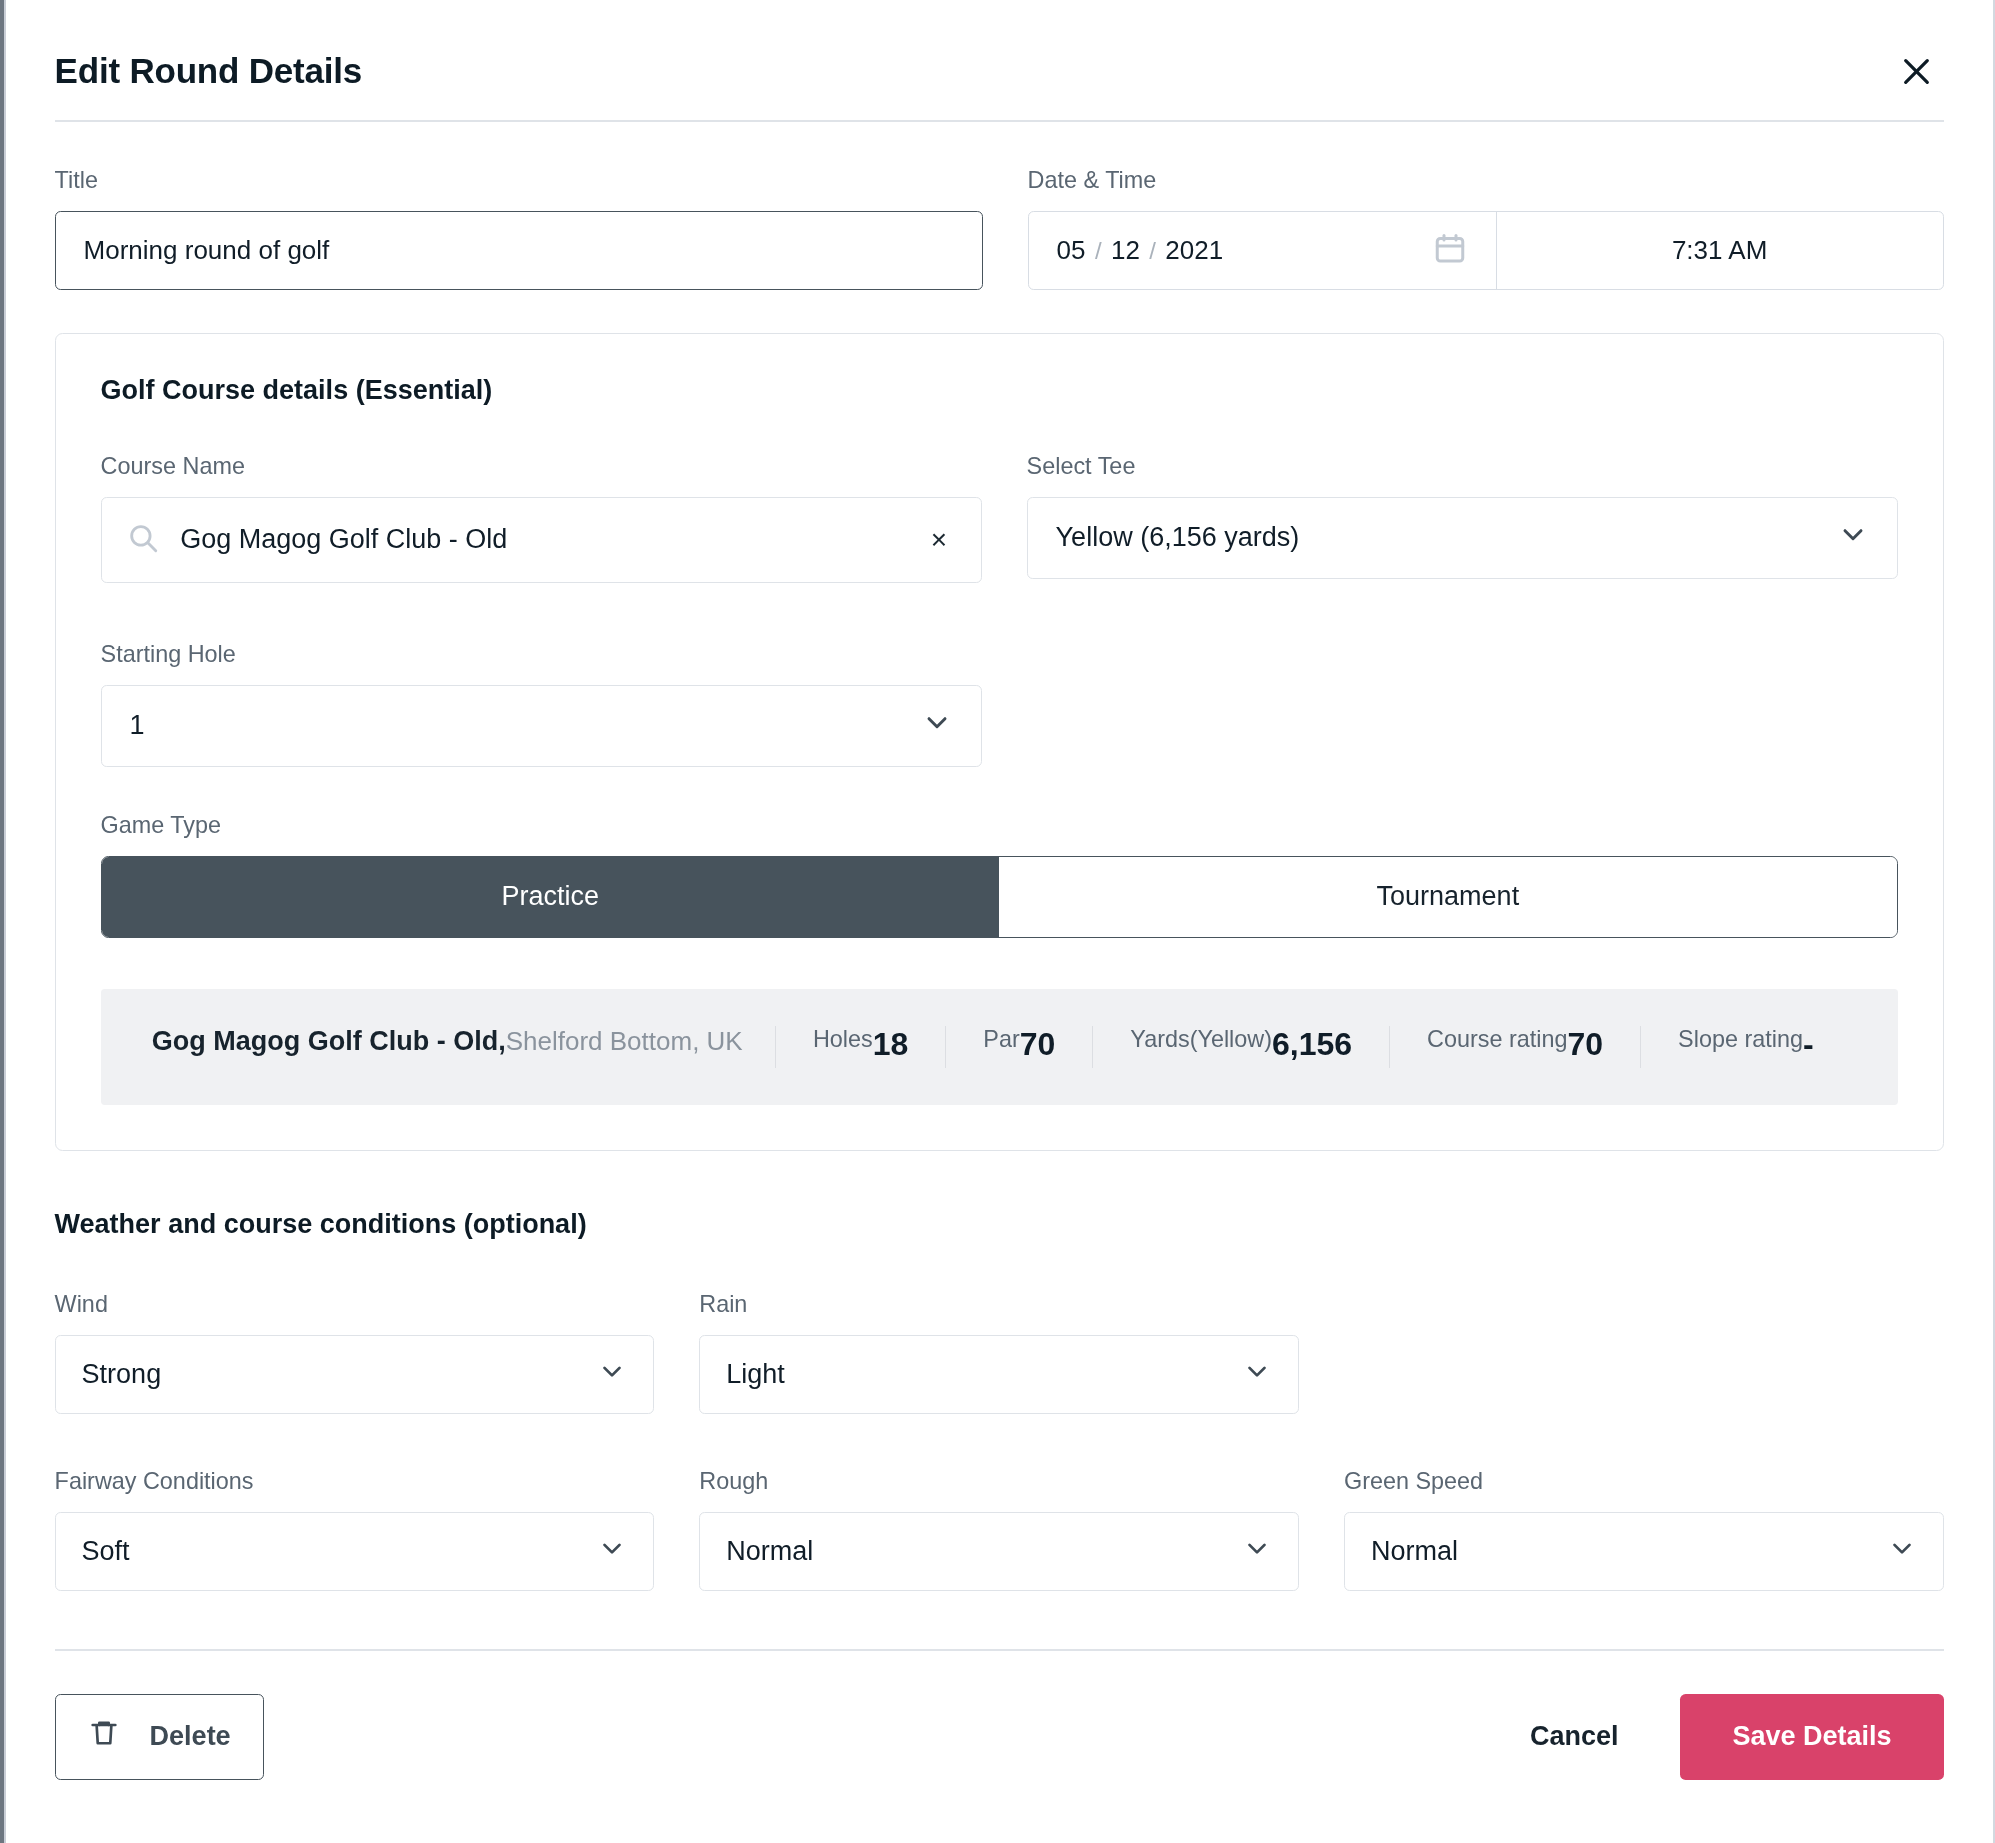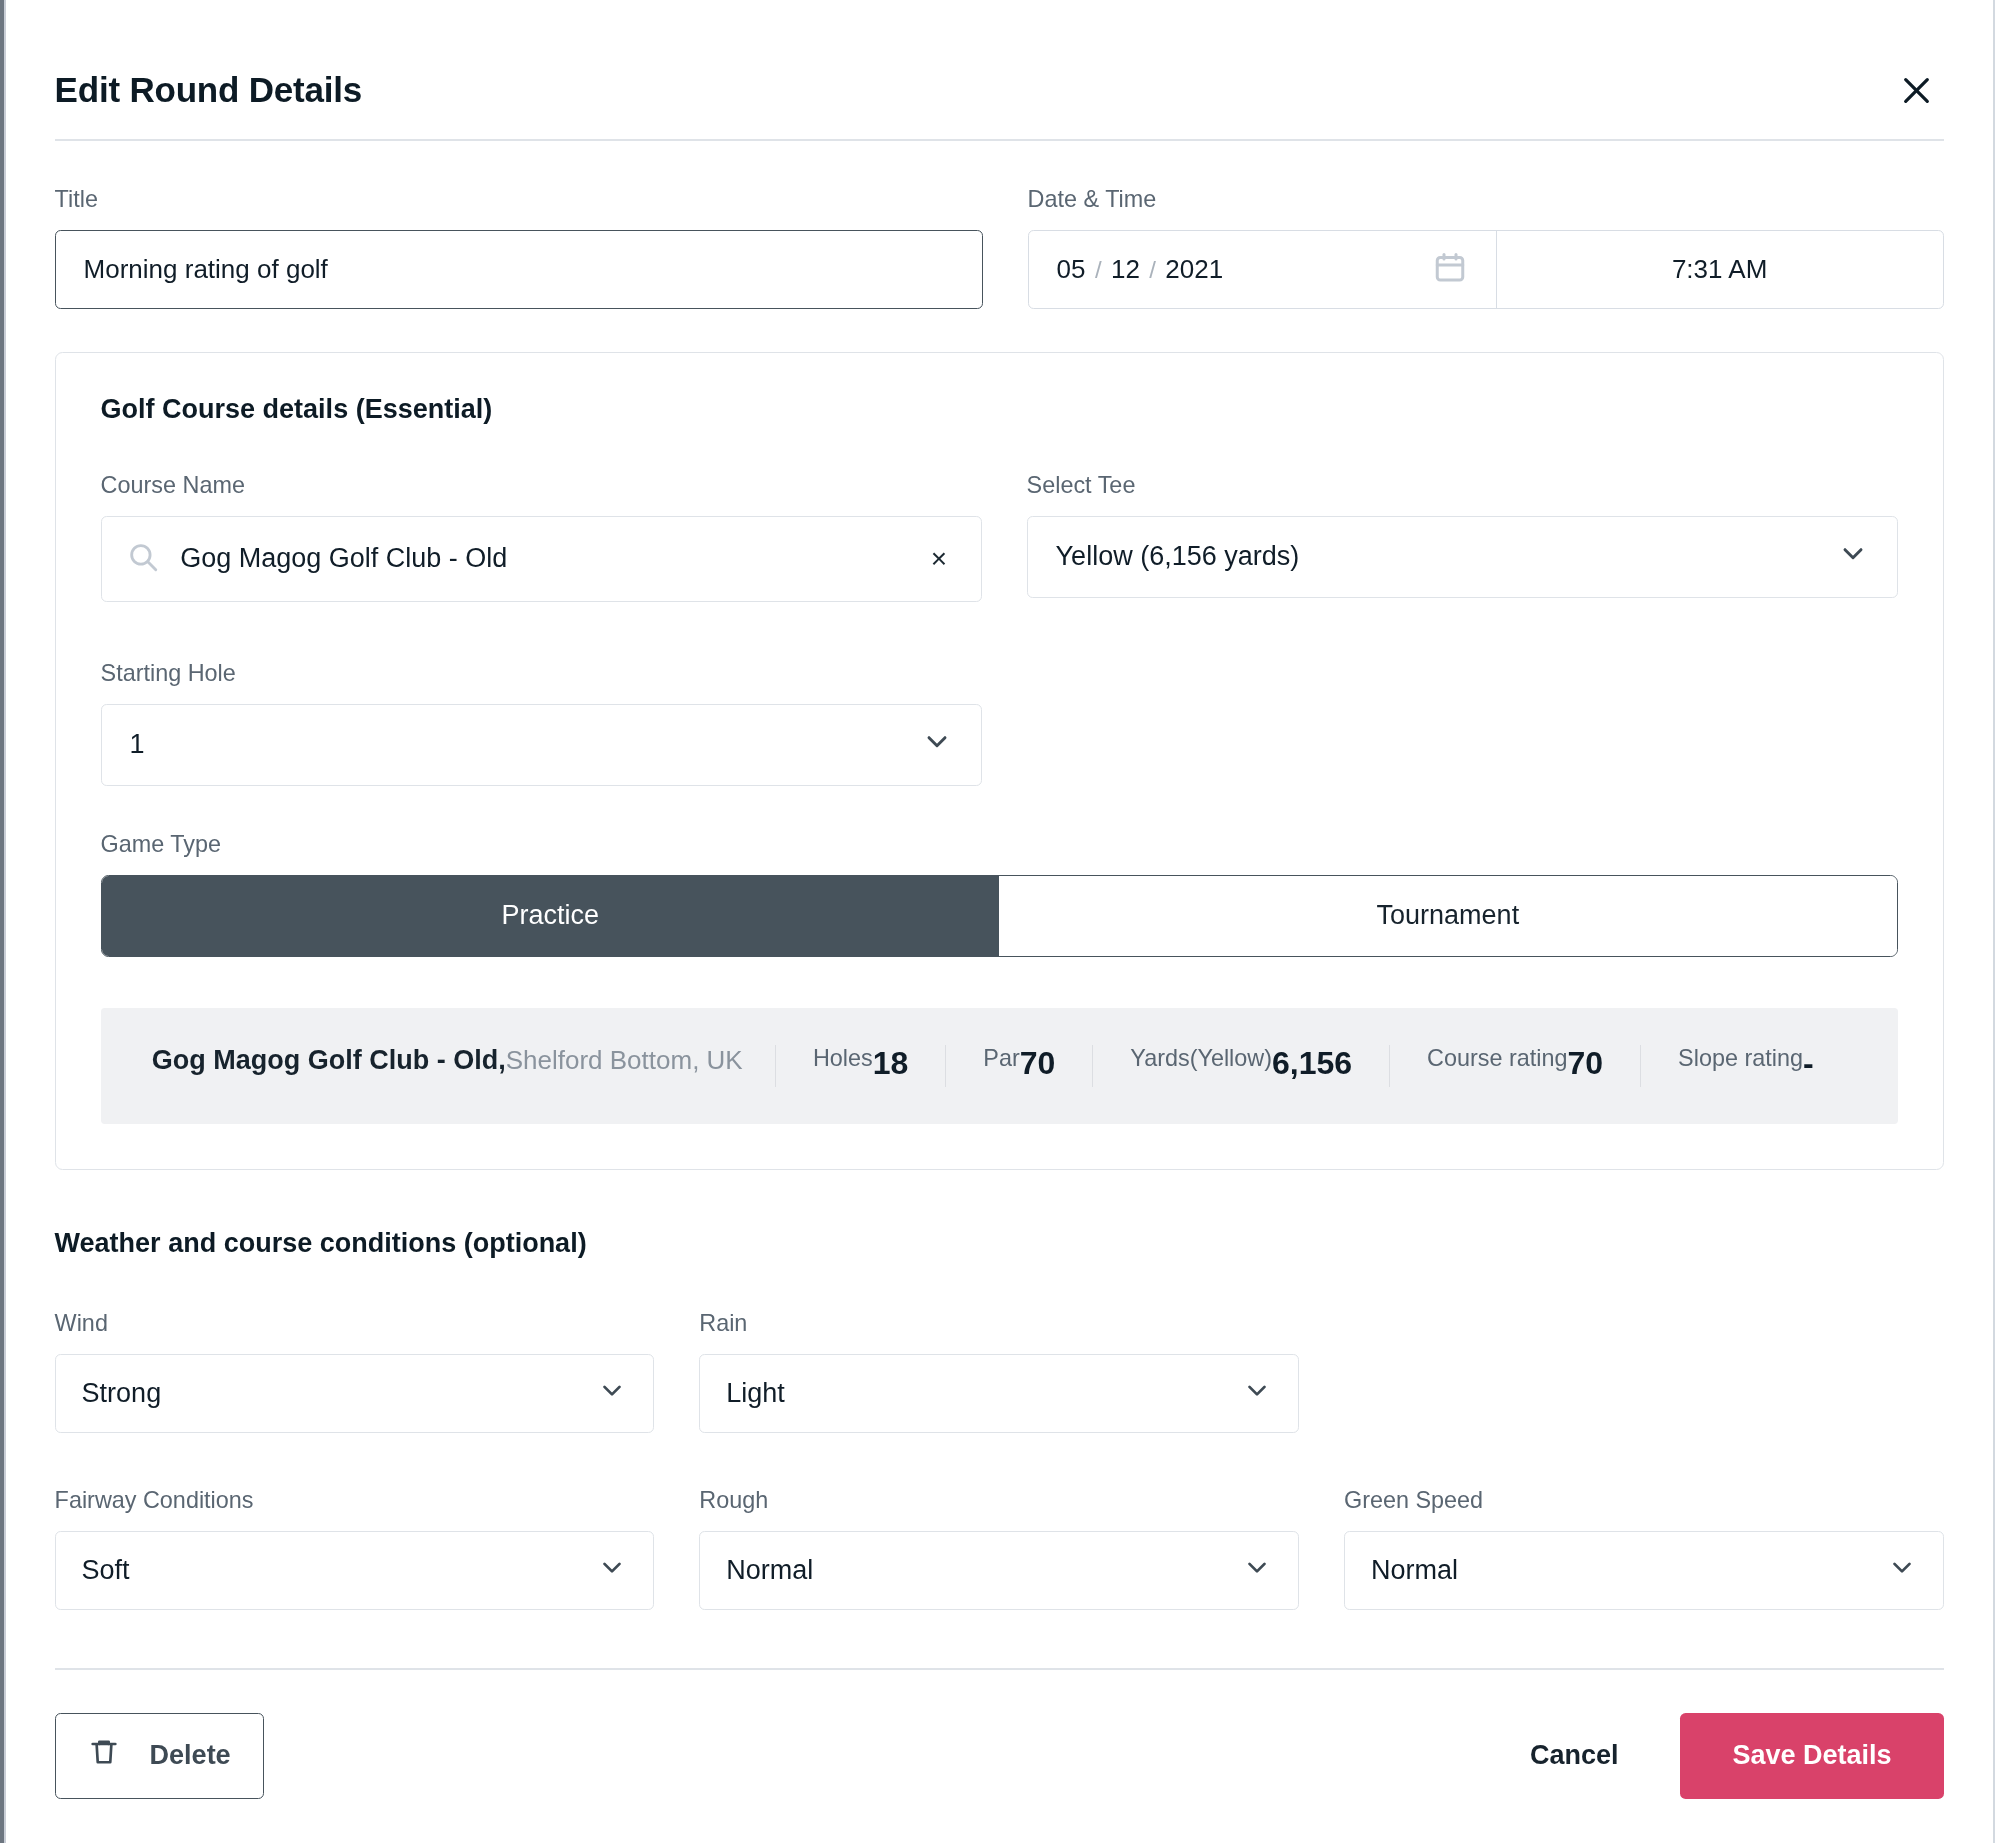--- a/index.html
+++ b/index.html
@@ -47,21 +47,20 @@
     padding: 0 49px;
   }
 
   
   .header {
     display: flex;
     align-items: center;
     justify-content: space-between;
     height: 120px;
     padding-top: 22.5px;
-    margin-top: 19px;
   }
   .modal-title {
     font-size: 35px;
     font-weight: 700;
     color: #0d1b25;
     letter-spacing: -0.2px;
   }
   .close-btn {
     width: 54px; height: 54px;
     display: flex; align-items: center; justify-content: center;
@@ -382,21 +381,21 @@
       </button>
     </div>
 
     <div class="hr"></div>
 
     <div class="row-top">
 
       <div class="col-title">
         <span class="label">Title</span>
         <div class="input-box strong-border">
-          <span>Morning rating of golf</span>
+          <span>Morning round of golf</span>
         </div>
       </div>
 
       <div class="col-datetime">
         <span class="label">Date &amp; Time</span>
         <div class="datetime-wrap">
           <div class="date-part">
             <div class="date-fields">
               <span class="seg">05</span>
               <span class="sep">/</span>

